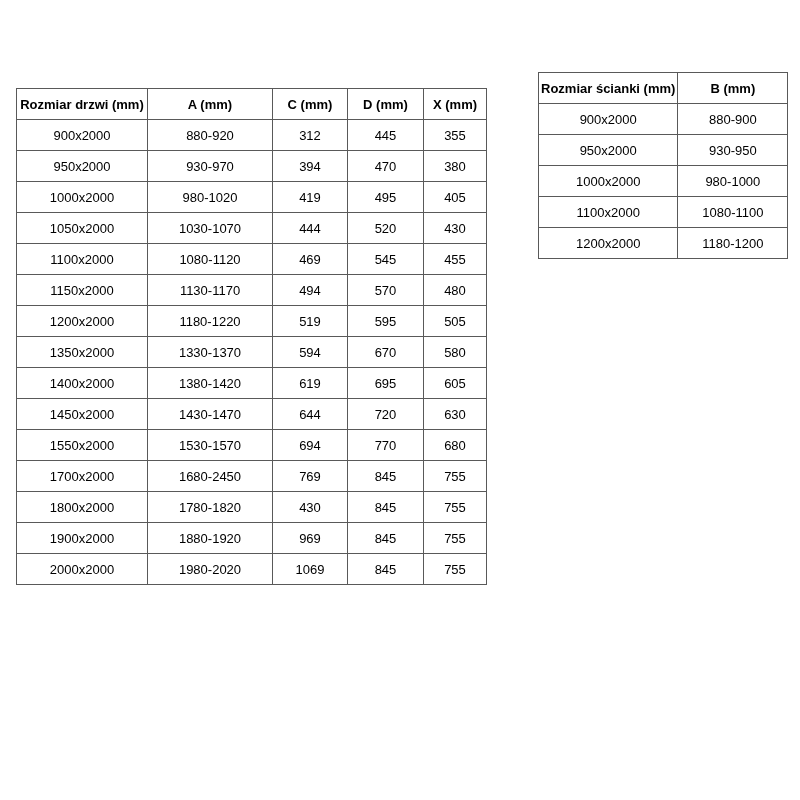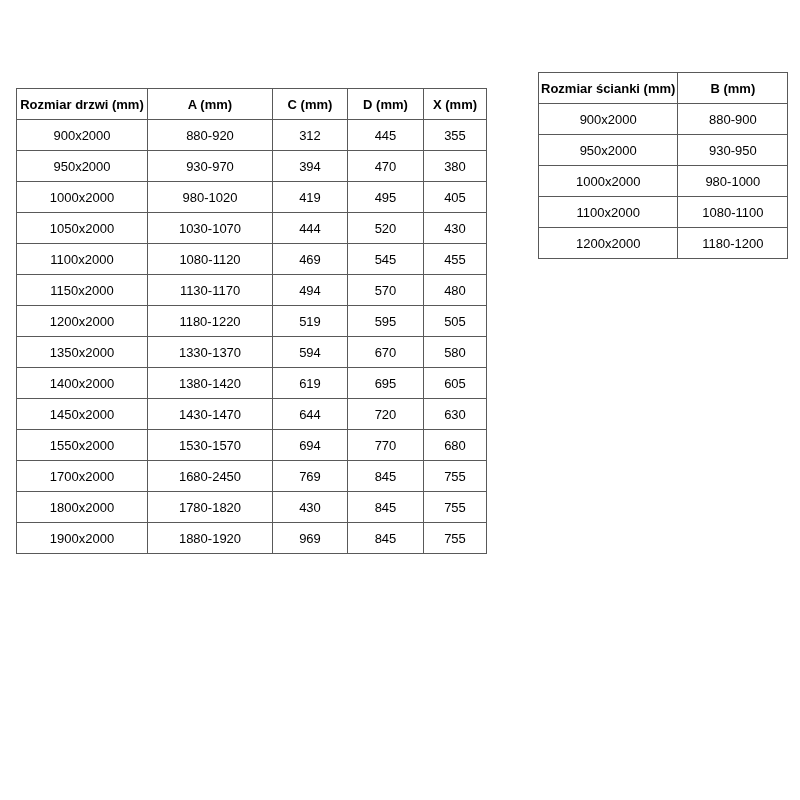--- a/index.html
+++ b/index.html
@@ -156,20 +156,27 @@
           <td>845</td>
           <td>755</td>
         </tr>
         <tr>
           <td>1900x2000</td>
           <td>1880-1920</td>
           <td>969</td>
           <td>845</td>
           <td>755</td>
         </tr>
+        <tr>
+          <td>2000x2000</td>
+          <td>1980-2020</td>
+          <td>1069</td>
+          <td>845</td>
+          <td>755</td>
+        </tr>
       </tbody>
     </table>
   <table id="wall-table" class="dim-table">
       <colgroup>
         <col style="width: 139px;">
         <col style="width: 110px;">
       </colgroup>
       <thead>
         <tr>
           <th>Rozmiar ścianki (mm)</th>

